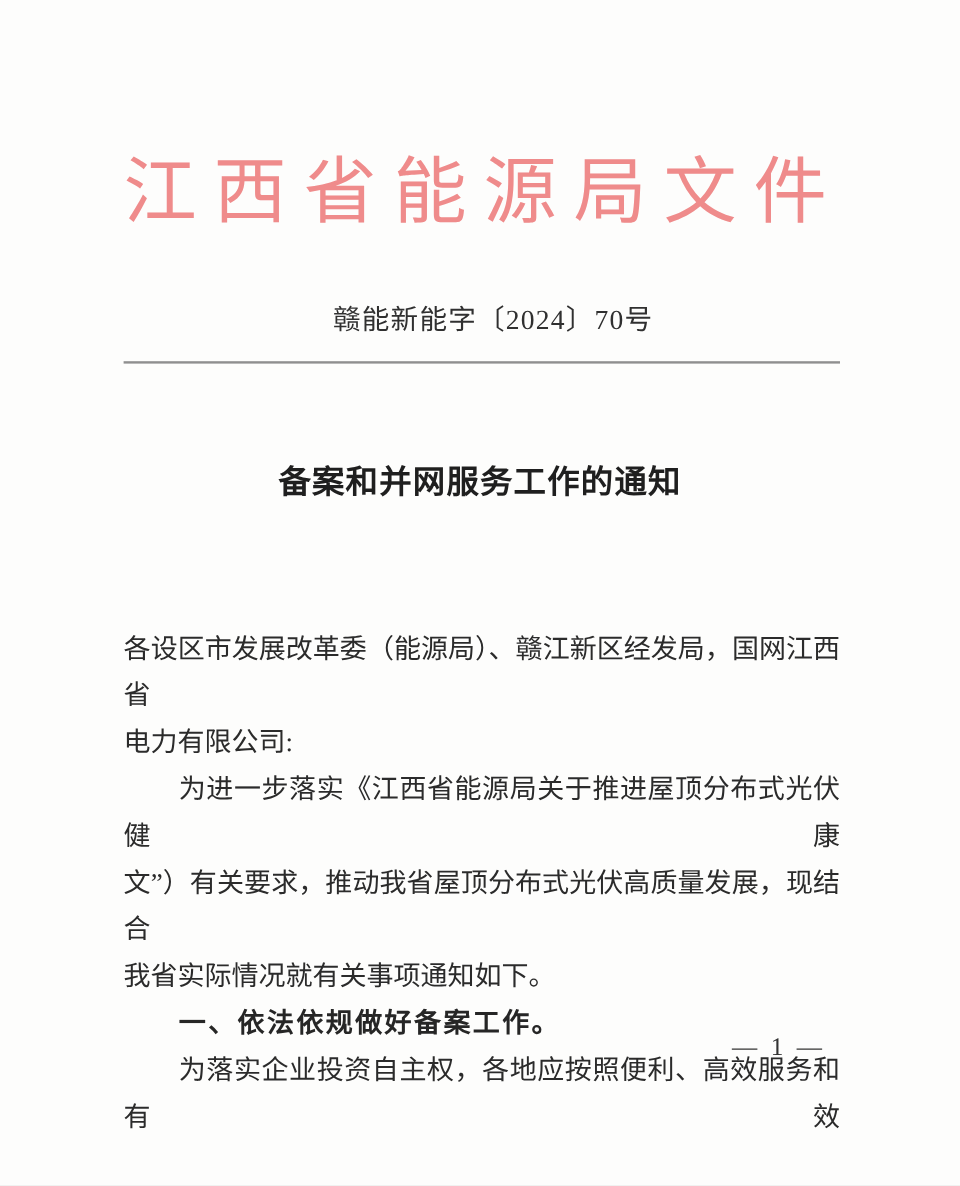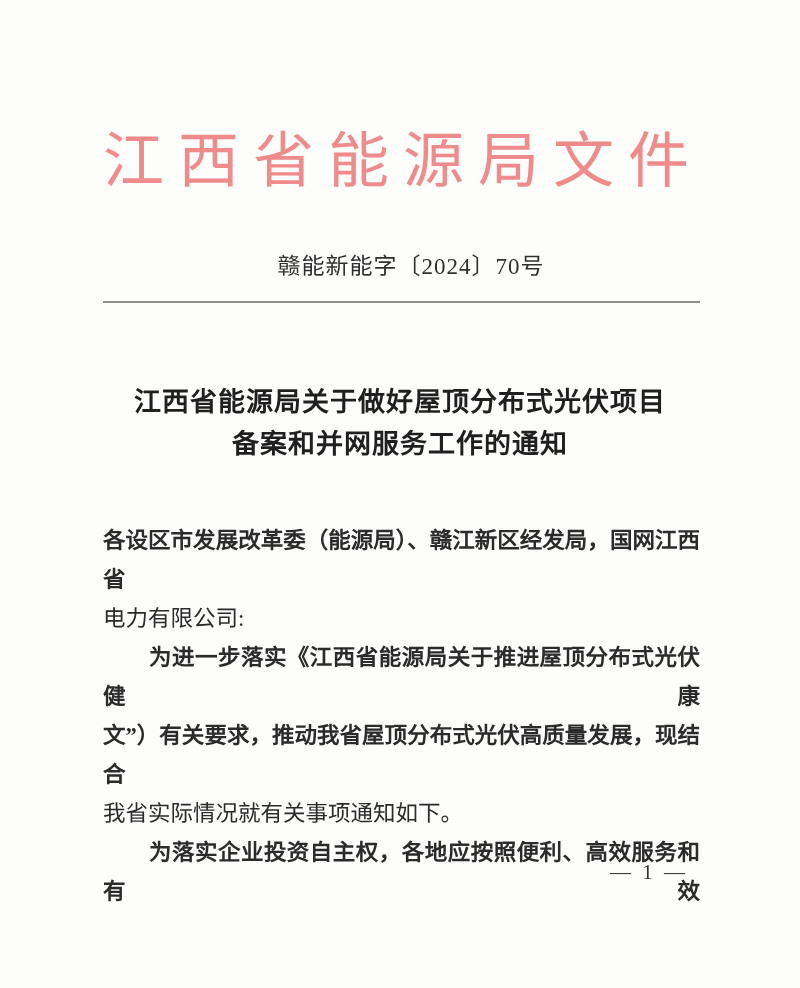--- a/index.html
+++ b/index.html
@@ -77,21 +77,20 @@
     line-height: 39px;
     color: #2b2b2b;
   }
   .body-line {
     white-space: nowrap;
   }
   .body-line.justify {
     white-space: normal;
     text-align: justify;
     text-align-last: justify;
-    font-weight: bold;
   }
   .body-line.indent {
     padding-left: 46px;
   }
   .body-line.indent.justify {
     padding-left: 0;
     text-indent: 46px;
   }
   .body-line.heading {
     font-family: "Liberation Sans", "DejaVu Sans", sans-serif;
@@ -114,29 +113,29 @@
 
 <div class="page">
 
   <div class="agency-header" style="color: rgb(239, 139, 139);">江西省能源局文件</div>
 
   <div class="doc-number">赣能新能字〔2024〕70号</div>
 
   <div class="header-rule" style="background: rgb(143, 143, 143);"></div>
 
   <div class="doc-title" style="color: rgb(31, 31, 31);">
-    <div>江西省能源局关于做好屋顶分布式光伏项目</div>
     <div>备案和并网服务工作的通知</div>
   </div>
 
   <div class="body-block" style="color: rgb(43, 43, 43);">
     <div class="body-line justify">各设区市发展改革委（能源局）、赣江新区经发局，国网江西省</div>
     <div class="body-line">电力有限公司:</div>
     <div class="body-line indent justify">为进一步落实《江西省能源局关于推进屋顶分布式光伏健康</div>
     <div class="body-line justify">文”）有关要求，推动我省屋顶分布式光伏高质量发展，现结合</div>
     <div class="body-line">我省实际情况就有关事项通知如下。</div>
+    <div class="body-line indent heading">一、依法依规做好备案工作。</div>
     <div class="body-line indent justify">为落实企业投资自主权，各地应按照便利、高效服务和有效</div>
 
   </div>
 
   <div class="page-number">— 1 —</div>
 
 </div>
 
 </body></html>

